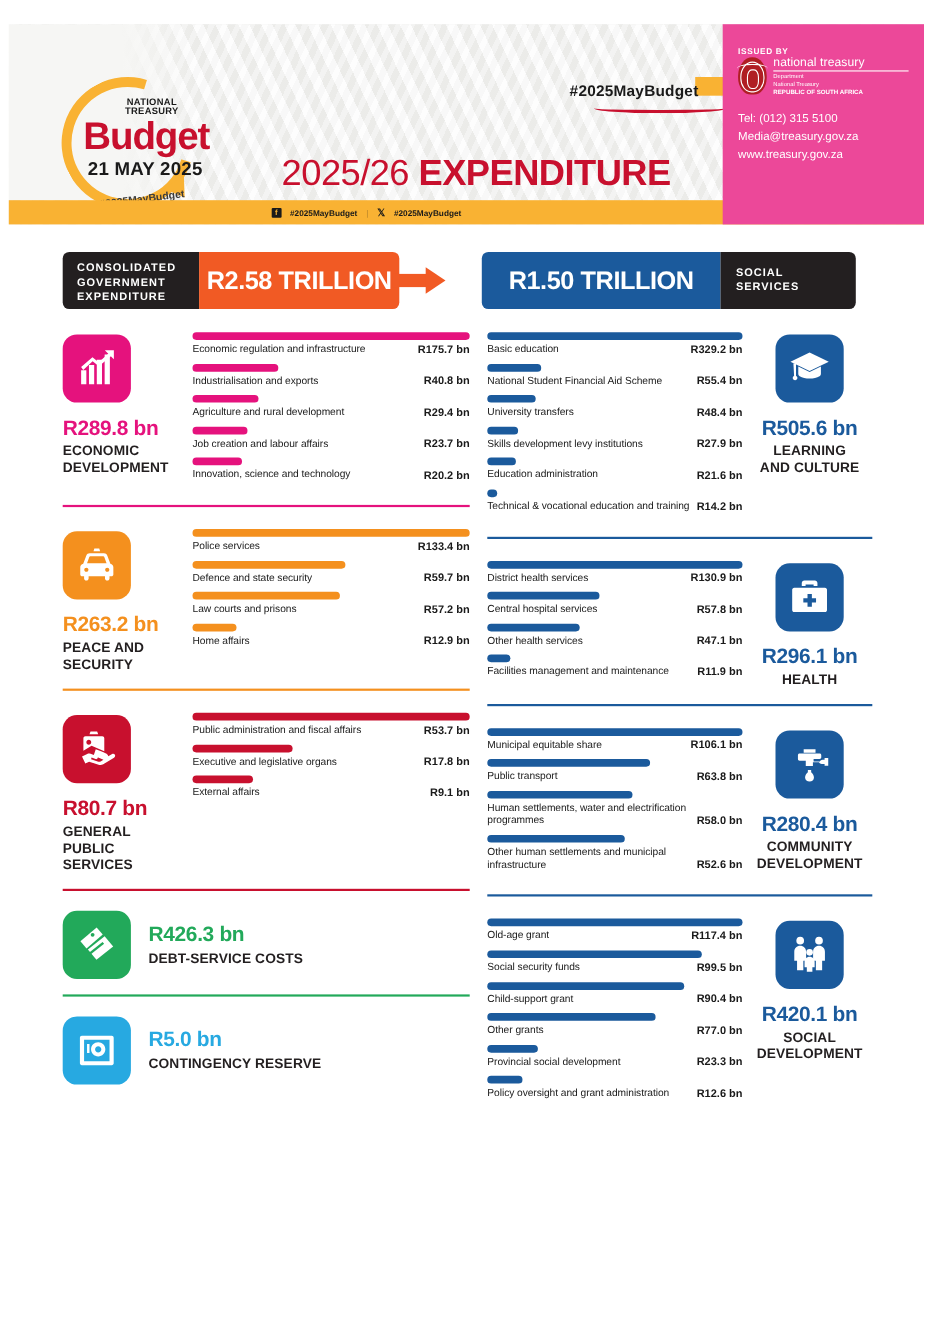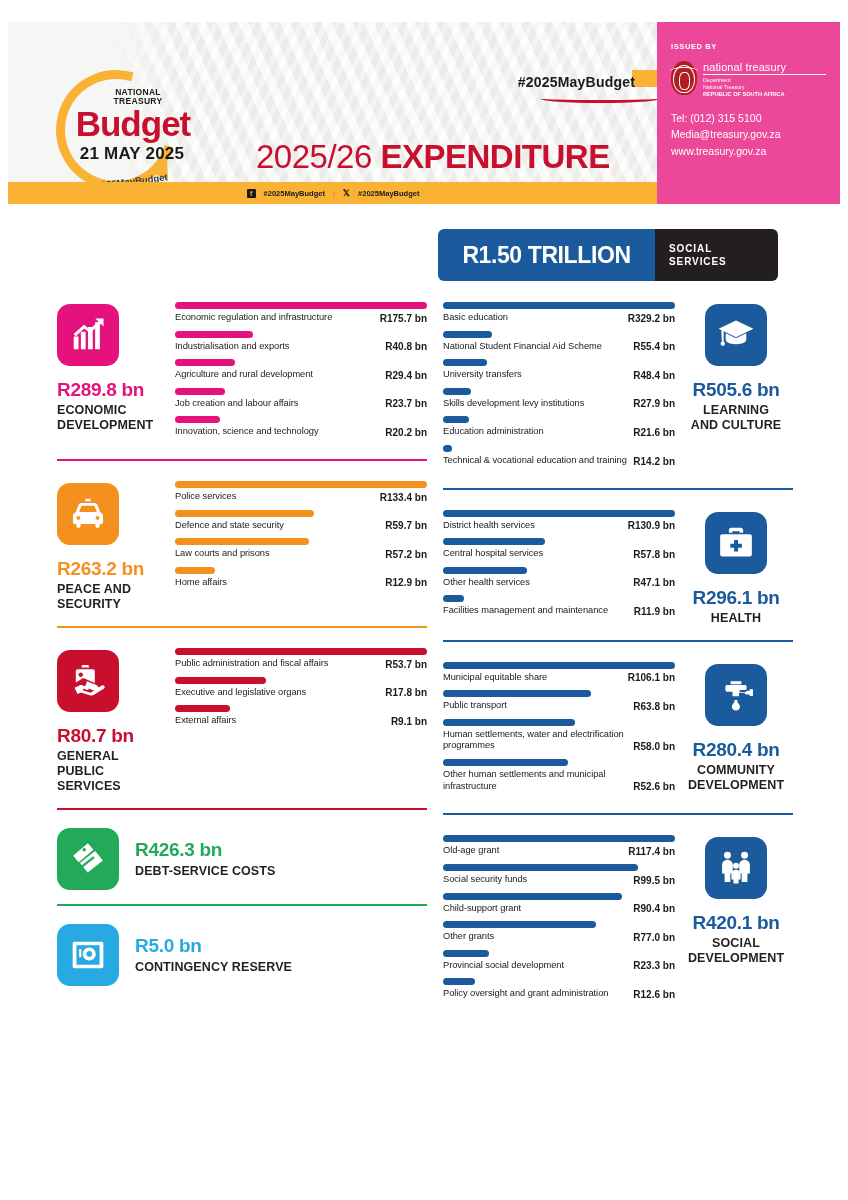--- a/index.html
+++ b/index.html
@@ -111,21 +111,21 @@
   }
   .x-icon{ font-size:9px; font-weight:bold; color:#1a1a1a; }
   .sep{ color:#b8852a; font-weight:normal; }
 
   
   .issued {
     position:absolute; right:8px; top:22px; width:183px; height:182px;
     background:#ec4899; color:#fff; padding:20px 14px;
   }
   .issued-label{ font-size:7.5px; font-weight:bold; letter-spacing:.6px; }
-  .nt-logo{ display:flex; align-items:flex-start; gap:6px; margin-top:10px; }
+  .nt-logo{ display:flex; align-items:center; gap:6px; }
   .coat{
     width:26px;height:34px;border-radius:50% 50% 45% 45%;
     background:#b01e23; position:relative; flex:0 0 26px;
   }
   .coat::before{
     content:""; position:absolute; left:2px; top:4px; right:2px; bottom:2px;
     border:1.6px solid #fff; border-radius:50% 50% 45% 45%;
   }
   .coat::after{
     content:""; position:absolute; left:8px; top:11px; width:9px; height:16px;
@@ -288,20 +288,30 @@
         </div>
       </div>
     </div>
     <div class="issued-contact">
       <div>Tel: (012) 315 5100</div>
       <div>Media@treasury.gov.za</div>
       <div>www.treasury.gov.za</div>
     </div>
   </div>
 
+  <div class="banner-left">
+    <div class="bn-black">
+      <span>CONSOLIDATED</span><br>
+      <span>GOVERNMENT</span><br>
+      <span>EXPENDITURE</span>
+    </div>
+    <div class="bn-orange">R2.58 TRILLION</div>
+    <div class="bn-arrow-stem"></div>
+    <div class="bn-arrow-head"></div>
+  </div>
 
   <div class="banner-right">
     <div class="bn-blue">R1.50 TRILLION</div>
     <div class="bn-black2">
       <div>
         <span>SOCIAL</span><br>
         <span>SERVICES</span>
       </div>
     </div>
   </div>

